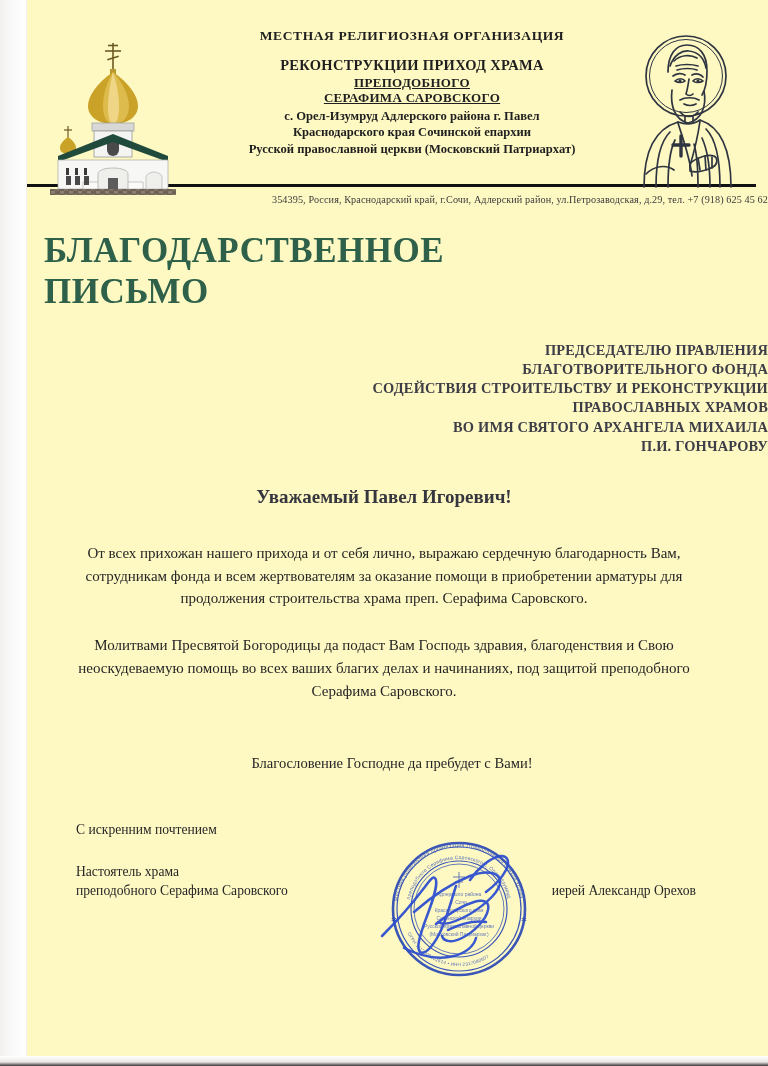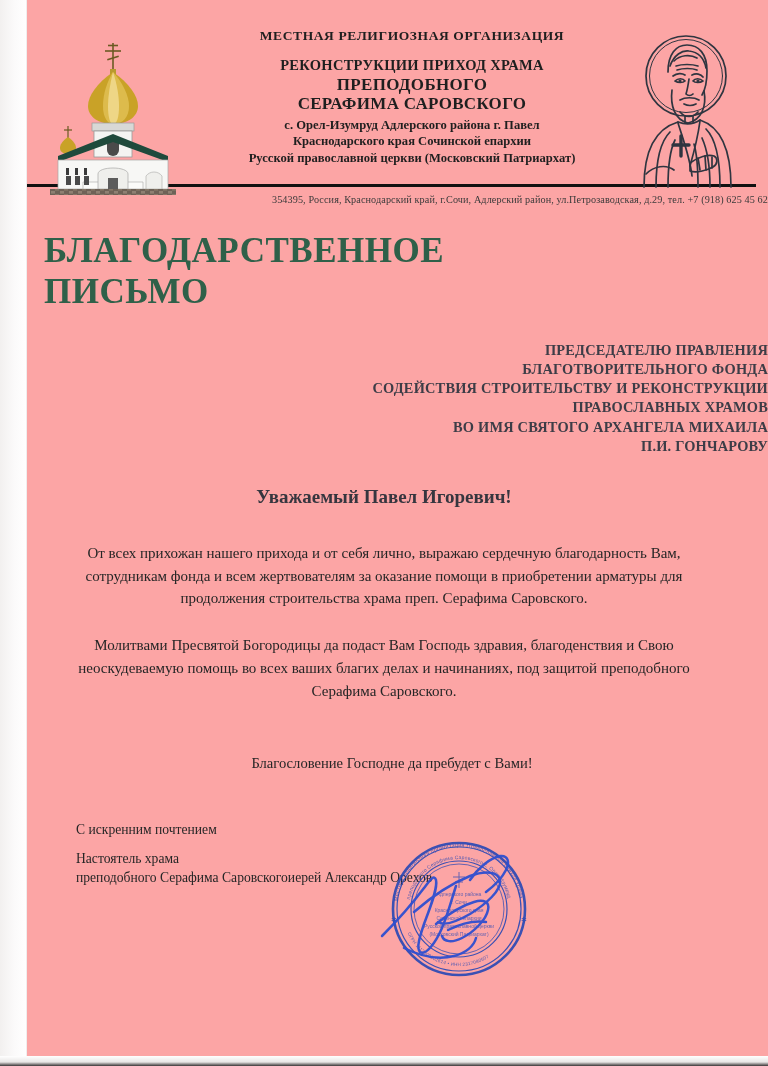--- a/index.html
+++ b/index.html
@@ -12,21 +12,21 @@
     height: 1066px;
     overflow: hidden;
     font-family: "Liberation Serif", "DejaVu Serif", serif;
     color: #2b2b2b;
     position: relative;
   }
 
   .page {
     position: absolute;
     inset: 0;
-    background: #fca5a5;
+    background: #fef9c3;
     box-sizing: border-box;
   }
 
   
   .scan-edge-left {
     position: absolute;
     left: 0; top: 0; bottom: 0;
     width: 26px;
     background: linear-gradient(to right, #f2f0ef 0%, #fbfafa 55%, #ffffff 100%);
     border-right: 1px solid #f0eeee;
@@ -77,25 +77,26 @@
     margin-bottom: 13px;
   }
   .parish-line {
     font-size: 14.5px;
     font-weight: bold;
     letter-spacing: 0.3px;
     color: #1f1f1f;
     line-height: 1.22;
   }
   .parish-big {
-    font-size: 17px;
+    font-size: 13px;
     font-weight: bold;
     letter-spacing: 0.3px;
     color: #1f1f1f;
     line-height: 1.16;
+    text-decoration: underline;
   }
   .loc-line {
     font-size: 12.6px;
     font-weight: bold;
     color: #1f1f1f;
     line-height: 1.3;
   }
   .loc-block { margin-top: 3px; }
 
   .rule {
@@ -169,24 +170,24 @@
     position: relative;
     margin-top: 50px;
     padding: 0 72px 0 76px;
     height: 130px;
   }
   .sign-regards {
     font-size: 13.6px;
     color: #262626;
   }
   .sign-rows {
-    margin-top: 11px;
+    margin-top: 24px;
     display: flex;
     align-items: flex-end;
-    justify-content: flex-start;
+    justify-content: space-between;
   }
   .sign-title {
     font-size: 13.6px;
     line-height: 1.42;
     color: #262626;
   }
   .sign-name {
     font-size: 13.6px;
     color: #262626;
     padding-bottom: 1px;

